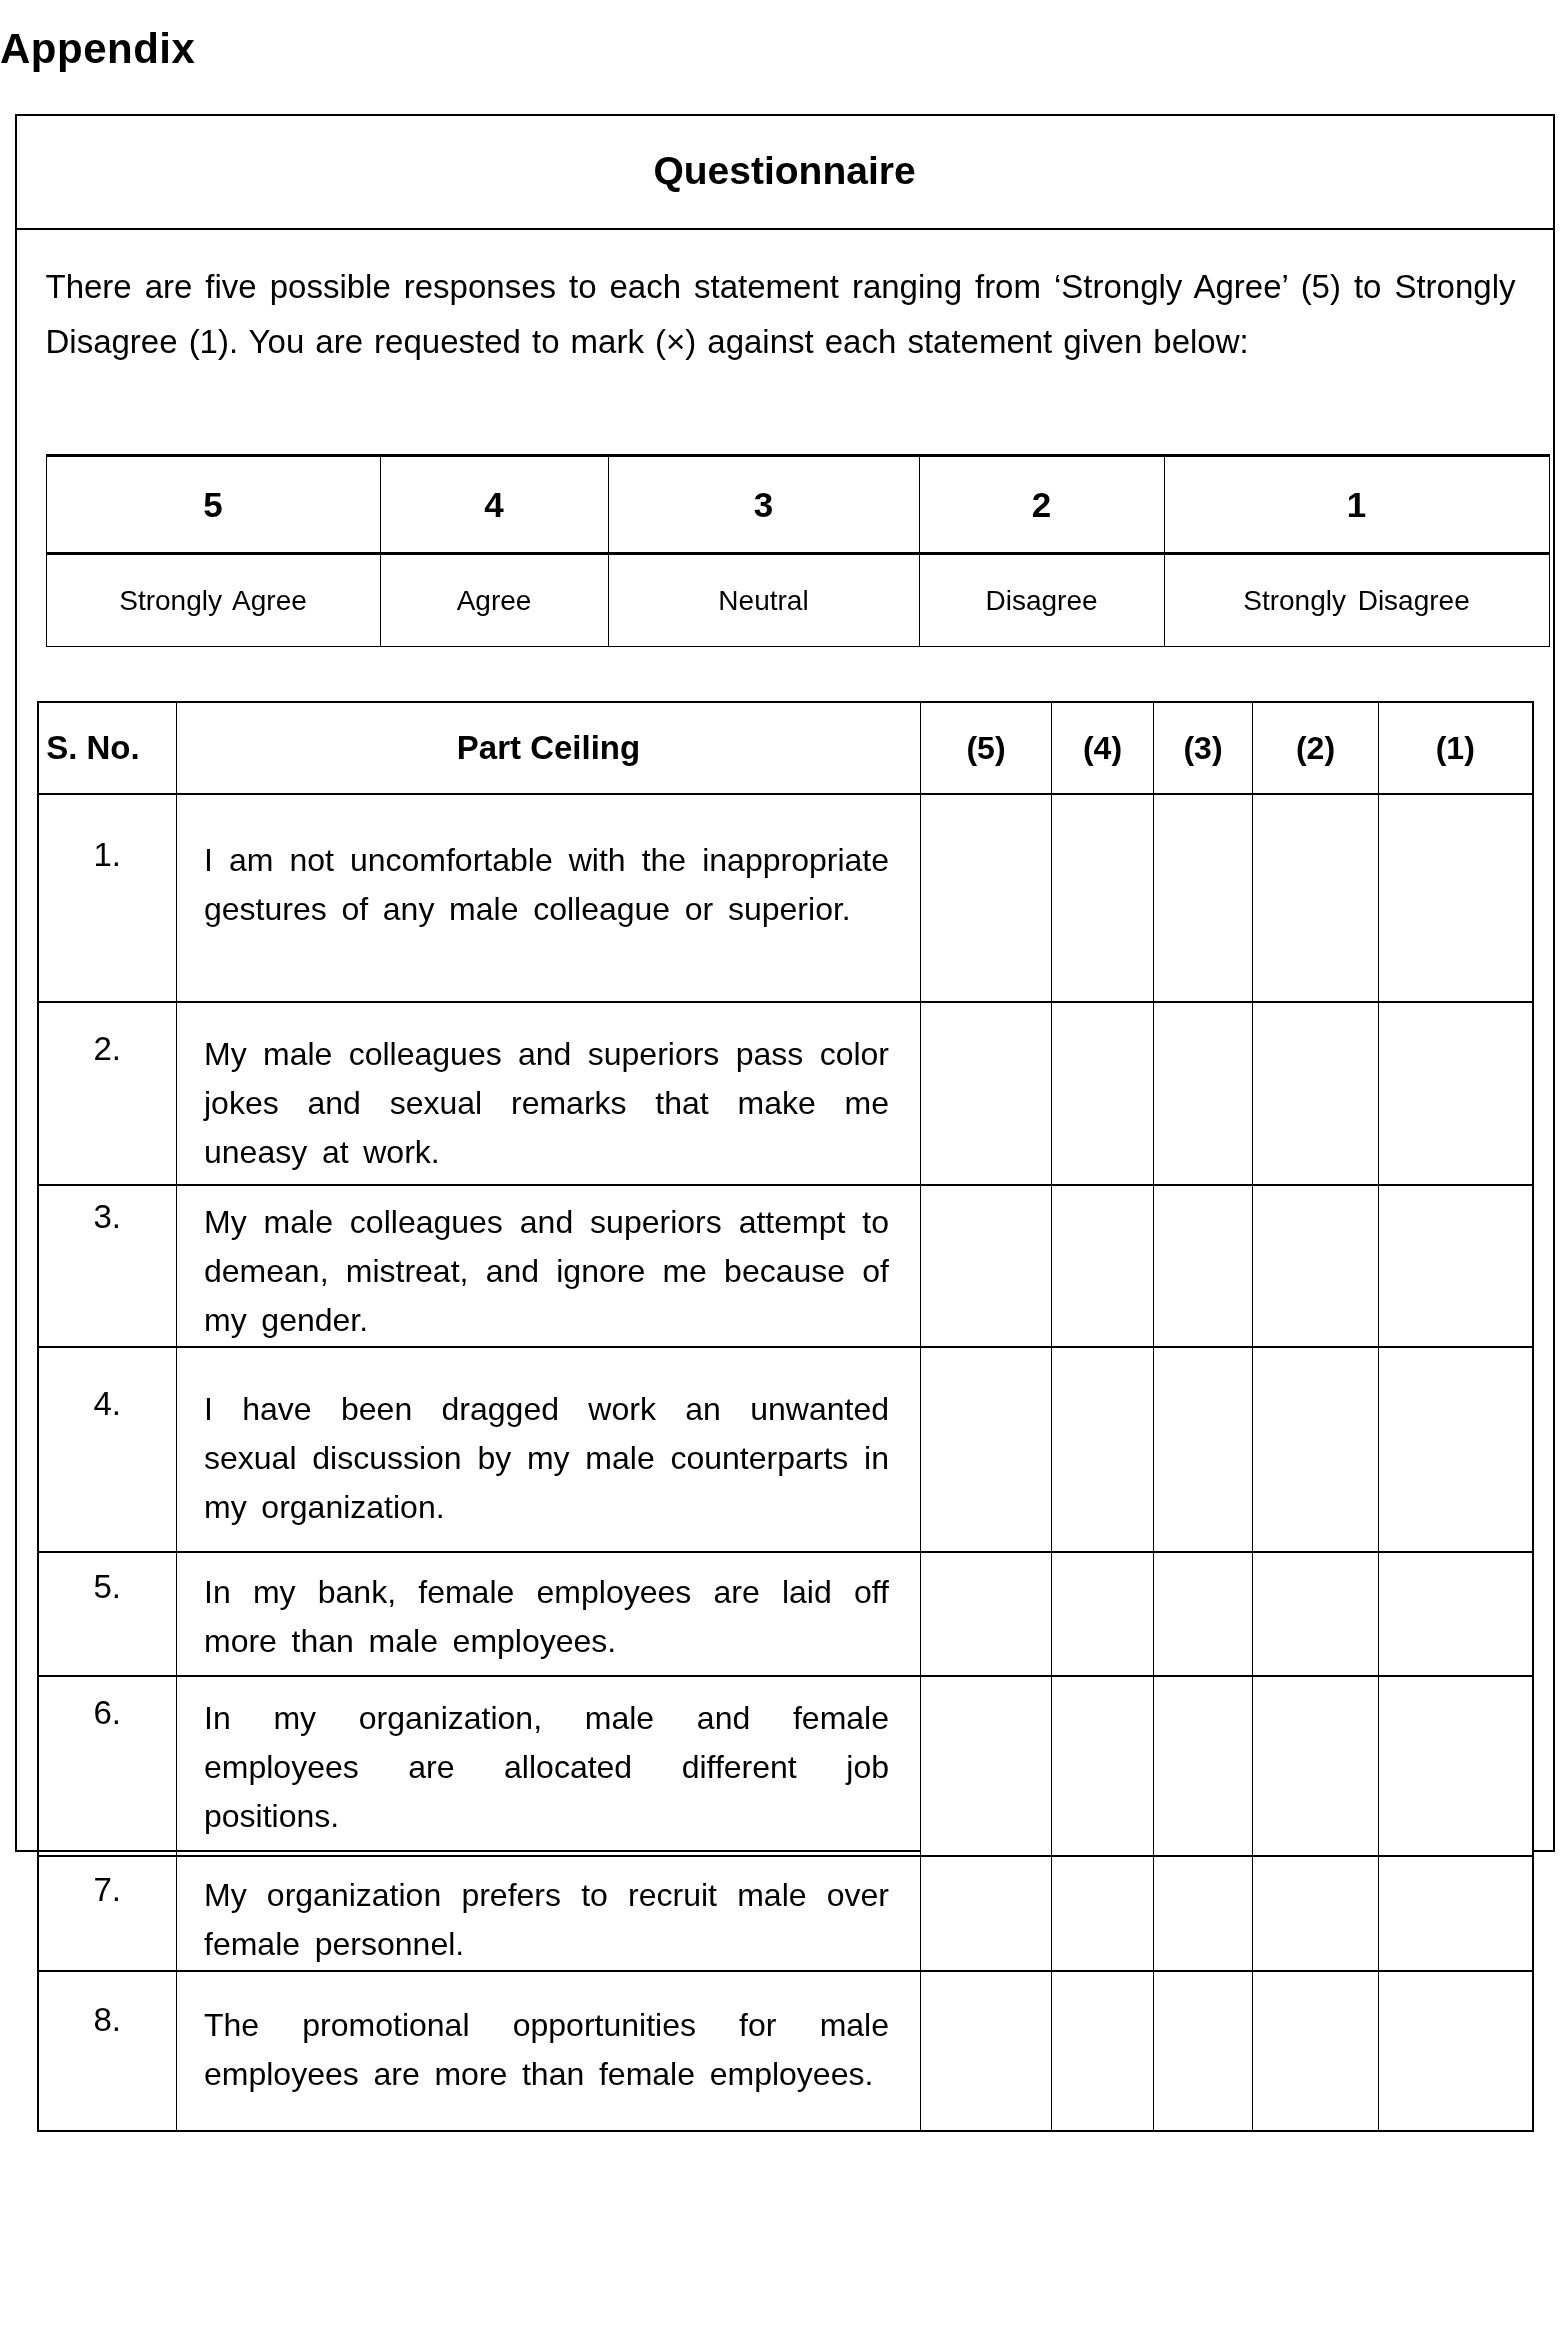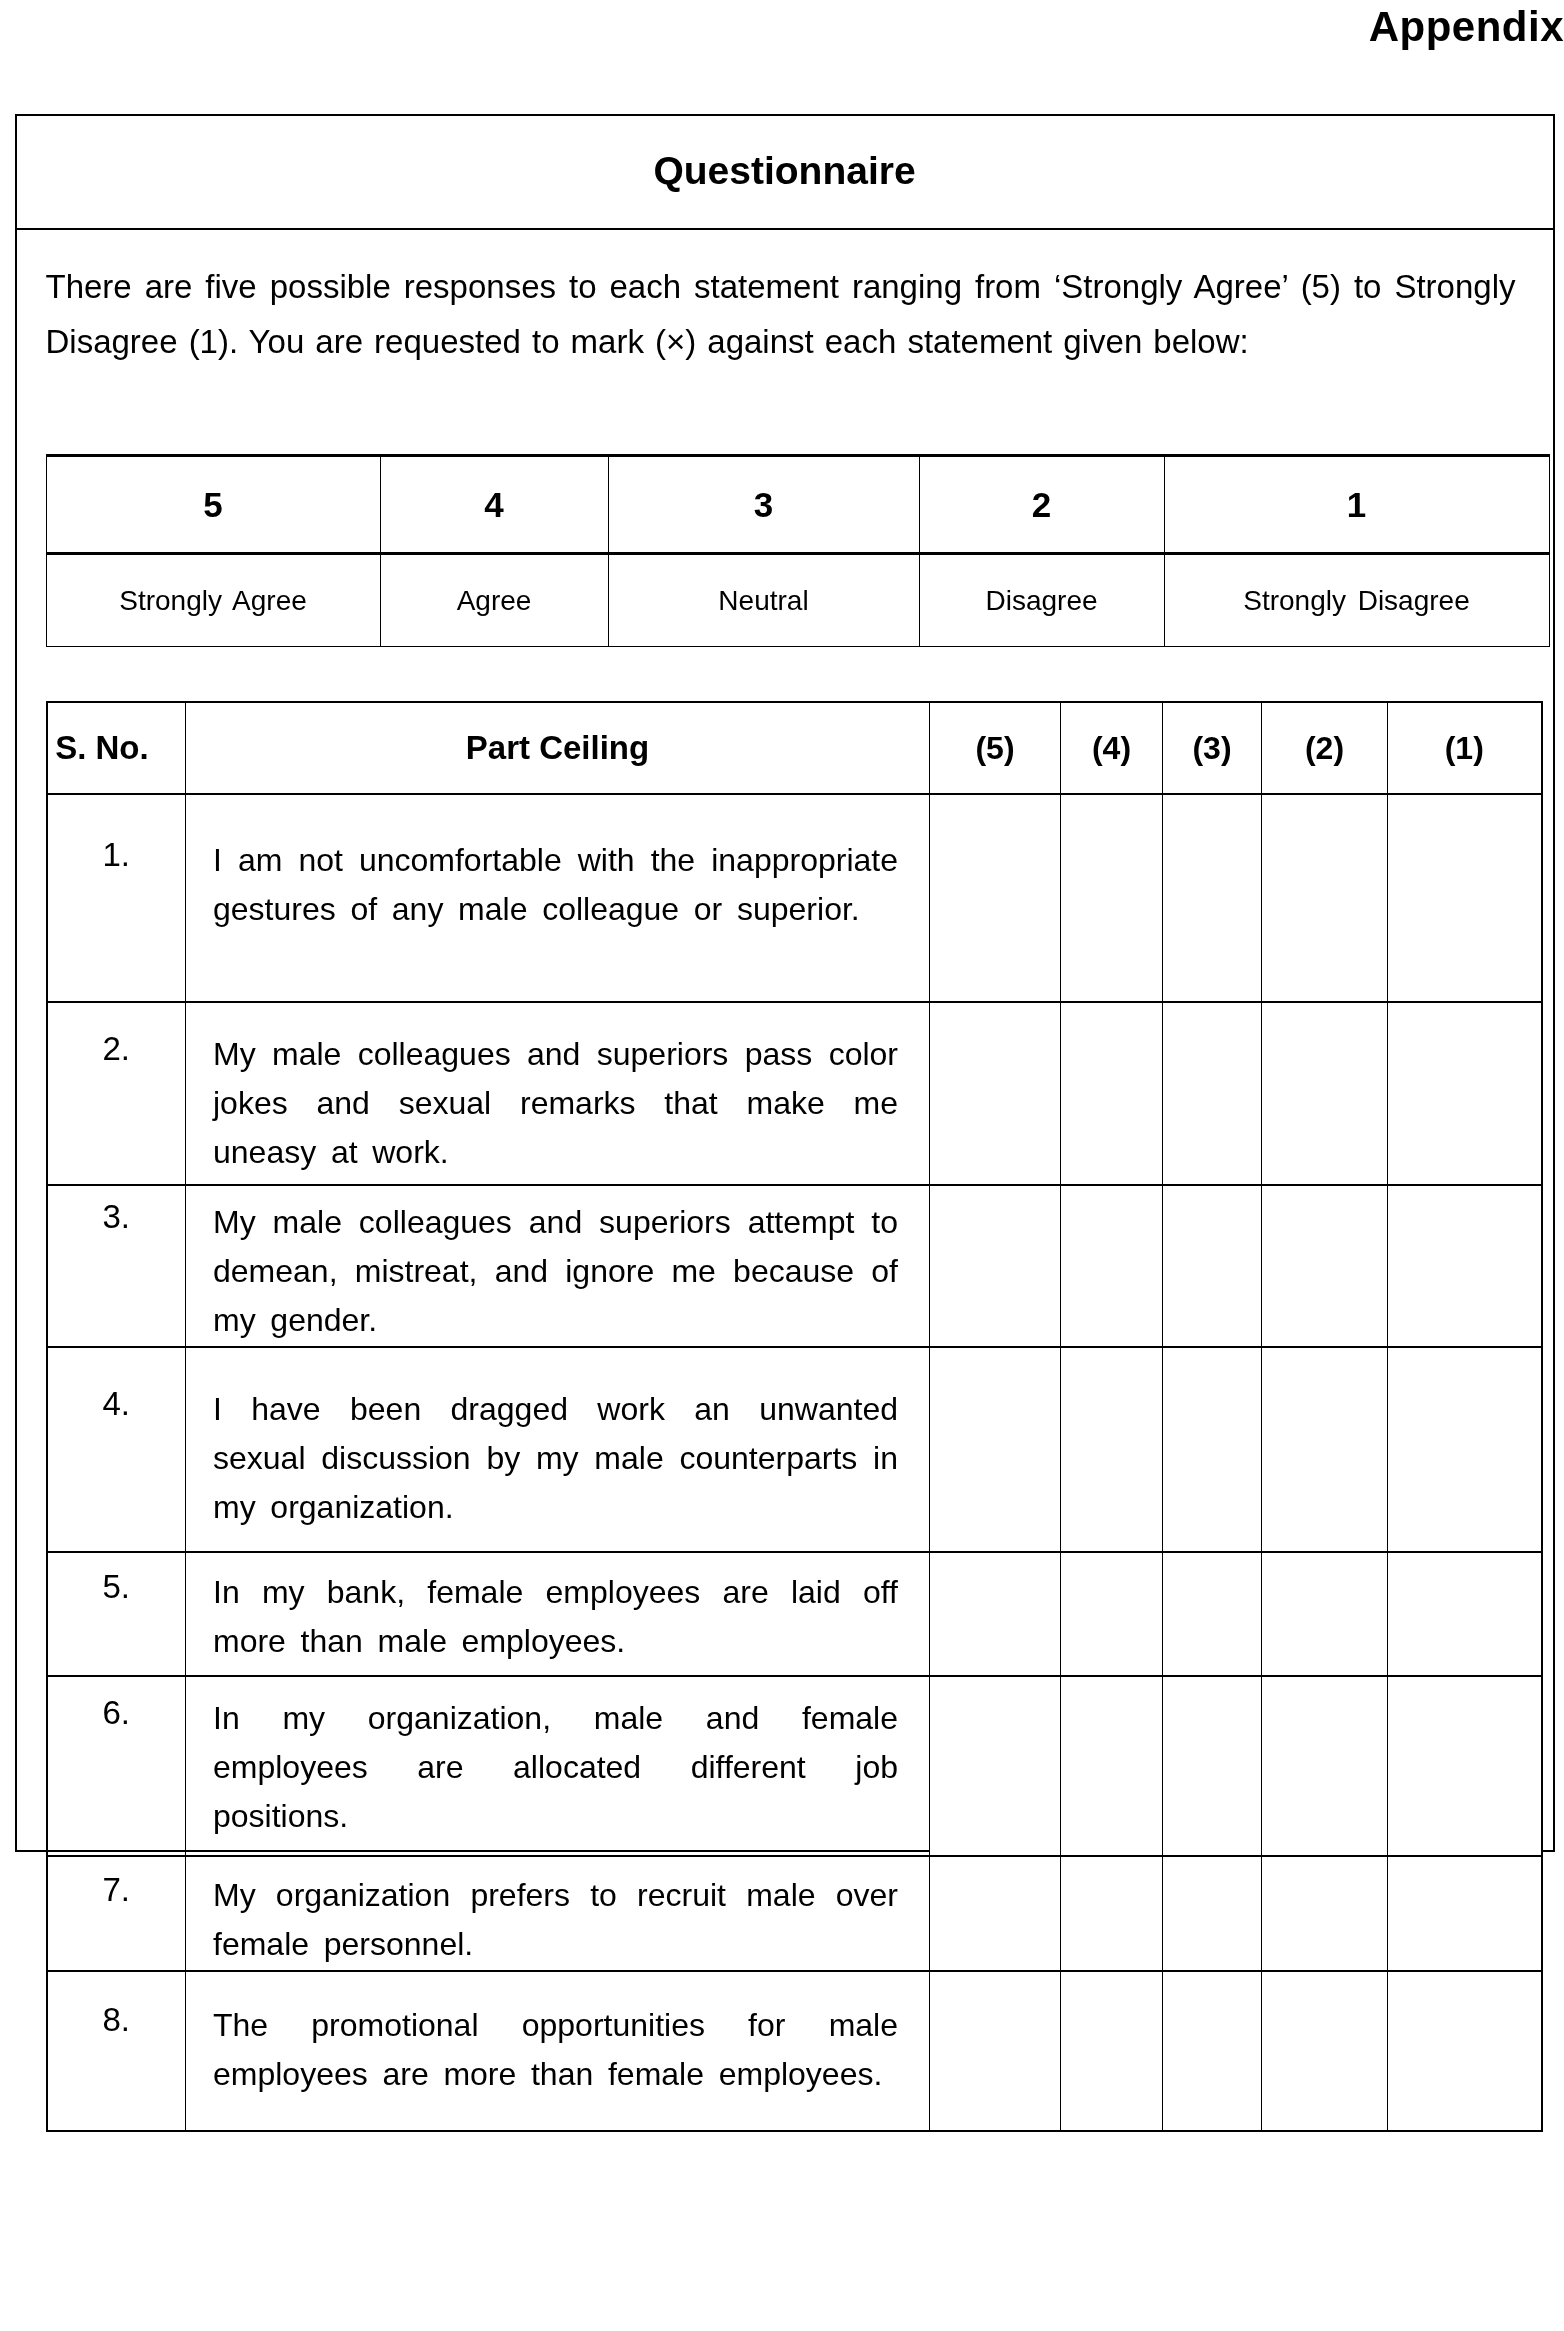--- a/index.html
+++ b/index.html
@@ -11,25 +11,25 @@
     width: 1564px;
     height: 2332px;
     position: relative;
     font-family: "Liberation Sans", sans-serif;
     color: #000000;
     overflow: hidden;
   }
 
   
   .page-title {
-    text-align: right;
+    text-align: left;
     font-size: 42px;
     font-weight: bold;
     letter-spacing: 0.5px;
-    padding-top: 3px;
+    padding-top: 25px;
     height: 97px;
     box-sizing: border-box;
   }
 
   
   .frame {
     position: absolute;
     left: 14.5px;
     top: 114px;
     width: 1540px;
@@ -84,21 +84,21 @@
     border-bottom: 3.9px solid #000;
   }
   .scale-table .scale-labels td {
     height: 89px;
     font-size: 28px;
     word-spacing: 3.9px;
   }
 
   
   .q-table {
-    margin: 54px 0 0 29px;
+    margin: 54px 0 0 20px;
     width: 1497px;
     border: 2.9px solid #000;
   }
   .q-table th, .q-table td {
     border: 1.9px solid #000;
     box-sizing: border-box;
   }
   .q-table thead th {
     height: 92px;
     font-size: 33px;

